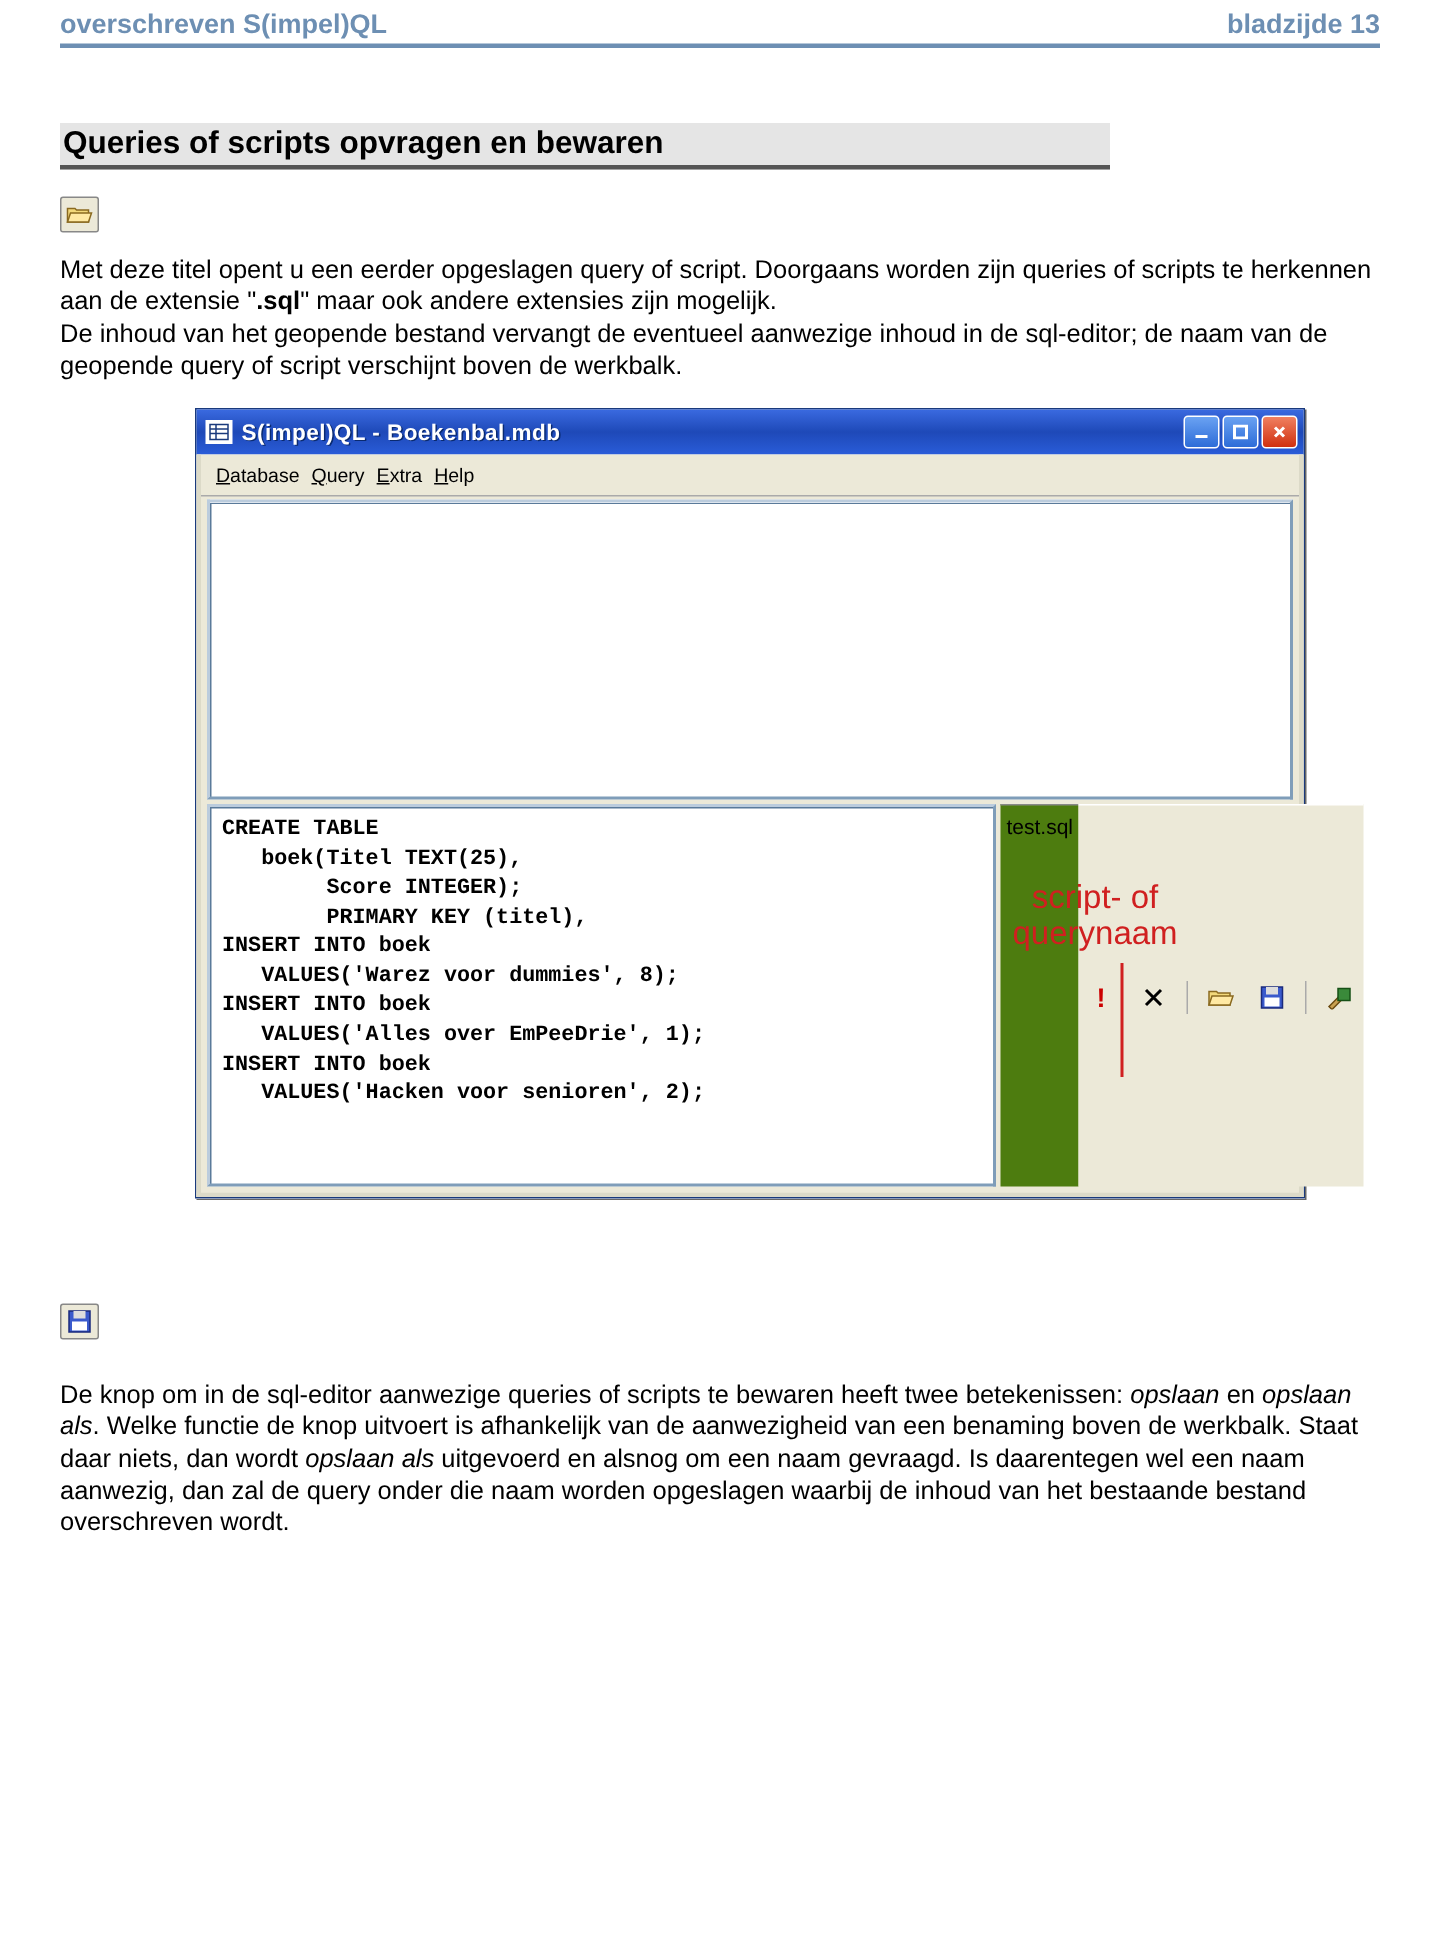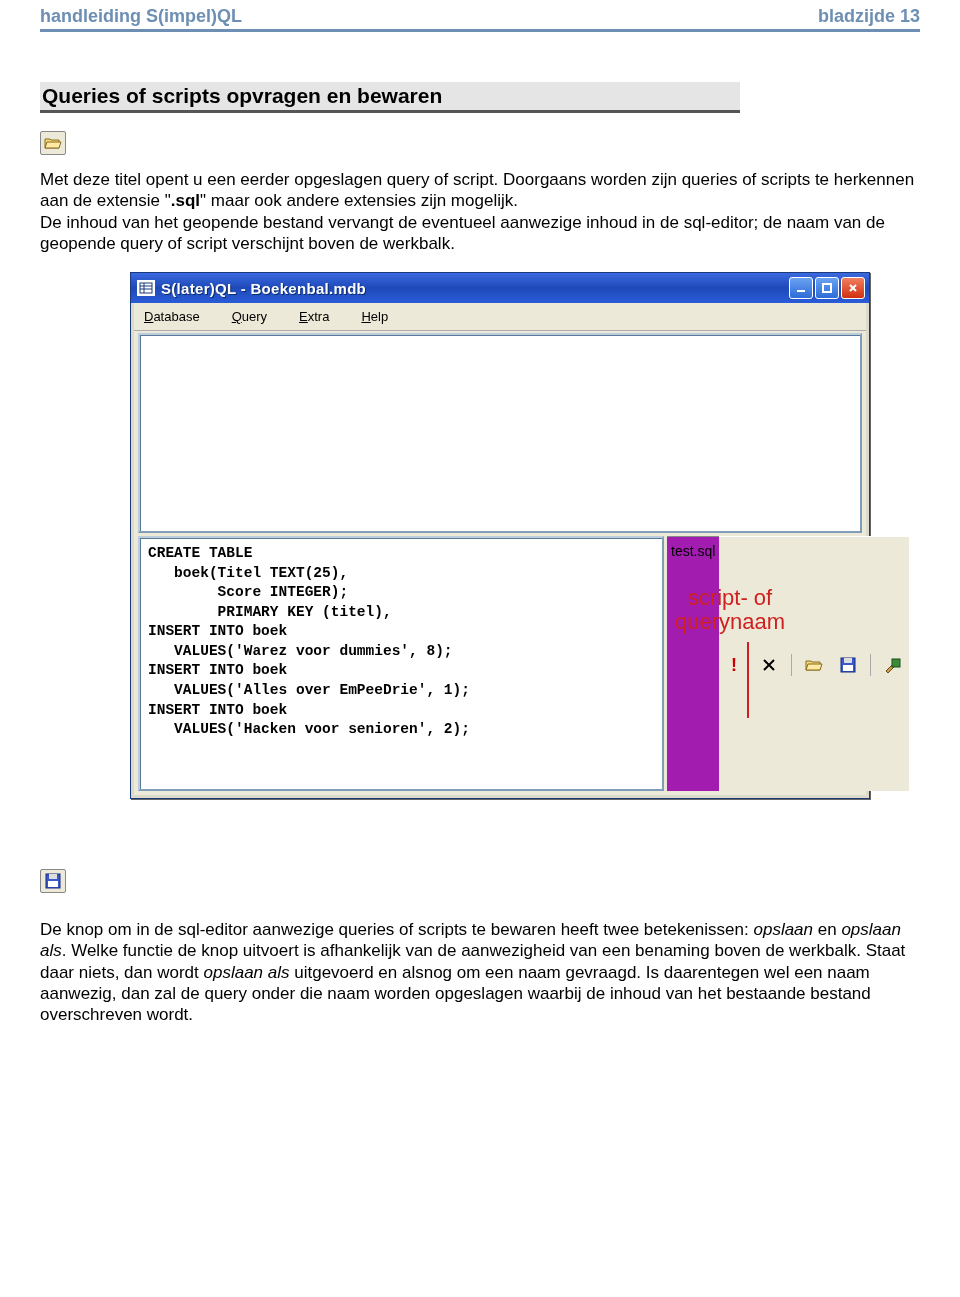--- a/index.html
+++ b/index.html
@@ -96,21 +96,21 @@
   .win-btn.close {
     background: linear-gradient(to bottom, #f08060, #d03010);
   }
   .menubar-wrap {
     background: #ece9d8;
     border: 3px solid #dcdac8;
     border-top: none;
   }
   .menubar {
     display: flex;
-    gap: 32px;
+    gap: 8px;
     padding: 6px 10px;
     color: #000;
   }
   .menubar span u { text-decoration: underline; }
   .client {
     background: #ece9d8;
     padding: 2px 4px 4px 4px;
     border-top: 1px solid #aaa;
   }
   .upper-pane {
@@ -164,21 +164,21 @@
     left: 80px;
     width: 2px;
     height: 76px;
     background: #d02020;
   }
   .filename {
     border-top: 1px solid #888;
     padding: 6px 4px 2px 4px;
     font-size: 14px;
     color: #000;
-    background: #a21caf;
+    background: #4d7c0f;
   }
   .toolbar {
     display: flex;
     gap: 6px;
     padding: 4px 2px 2px 2px;
     border-top: 1px solid #fff;
     background: #ece9d8;
     align-items: center;
   }
   .tbtn {
@@ -195,21 +195,21 @@
     margin: 0 2px;
   }
   .bold { font-weight:bold; }
   .ital { font-style:italic; }
 </style>
 </head>
 <body>
 
 <div class="page">
   <div class="header">
-    <span>handleiding S(impel)QL</span>
+    <span>overschreven S(impel)QL</span>
     <span>bladzijde 13</span>
   </div>
   <div class="header-rule"></div>
 
   <div class="section-title">Queries of scripts opvragen en bewaren</div>
 
 
   <div class="icon-btn">
     <svg width="18" height="14" viewBox="0 0 18 14">
       <path d="M1 3 h5 l1 1 h8 v8 H1 z" fill="#f3d97b" stroke="#8a6a20"></path>
@@ -226,21 +226,21 @@
   <div class="window">
     <div class="titlebar">
       <span class="app-icon">
         <svg width="14" height="12" viewBox="0 0 14 12">
             <rect x="1" y="1" width="12" height="10" fill="#fff" stroke="#1a3a7c"></rect>
             <line x1="1" y1="4" x2="13" y2="4" stroke="#1a3a7c"></line>
             <line x1="1" y1="7" x2="13" y2="7" stroke="#1a3a7c"></line>
             <line x1="5" y1="1" x2="5" y2="11" stroke="#1a3a7c"></line>
           </svg>
       </span>
-      <span class="titlebar-title">S(later)QL - Boekenbal.mdb</span>
+      <span class="titlebar-title">S(impel)QL - Boekenbal.mdb</span>
       <div class="win-controls">
         <span class="win-btn">
             <svg width="10" height="10">
               <rect x="1" y="7" width="8" height="2" fill="#fff"></rect>
             </svg>
           </span>
         <span class="win-btn">
             <svg width="10" height="10">
               <rect x="1" y="1" width="8" height="8" fill="none" stroke="#fff" stroke-width="2"></rect>
             </svg>

